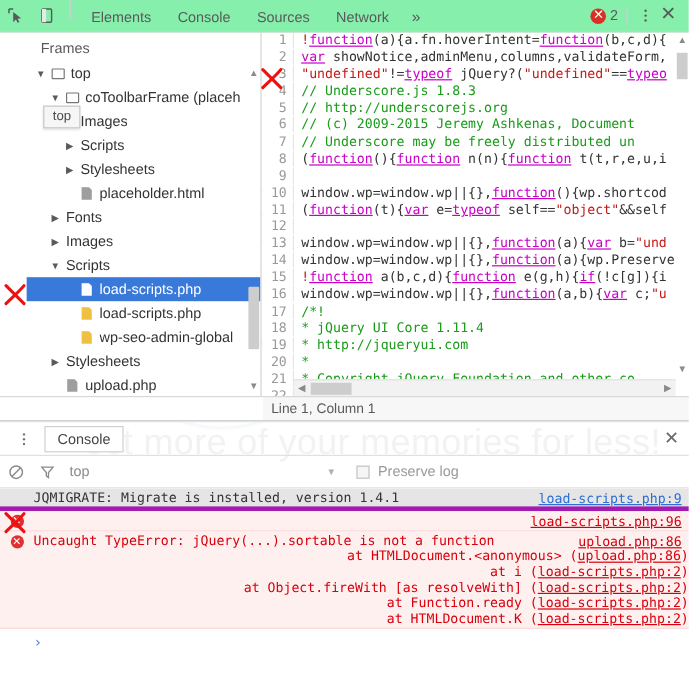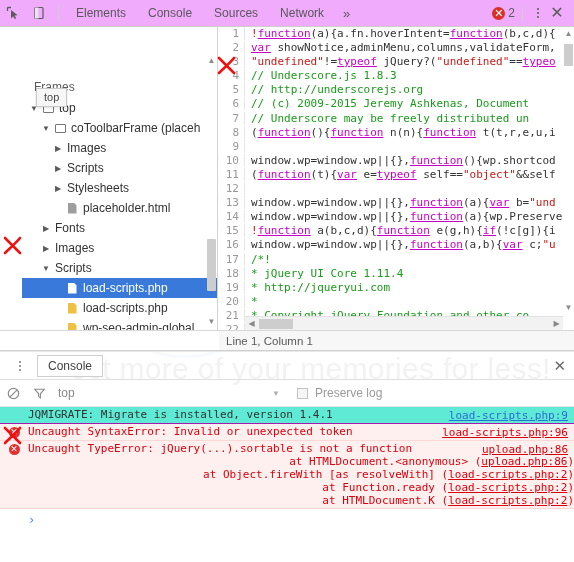--- a/index.html
+++ b/index.html
@@ -37,23 +37,23 @@
       radial-gradient(circle, rgba(0,0,0,0) 52%, rgba(180,205,230,.14) 53%, rgba(0,0,0,0) 55%),
       radial-gradient(circle, rgba(0,0,0,0) 64%, rgba(180,205,230,.14) 65%, rgba(0,0,0,0) 67%);
     pointer-events: none;
     z-index: 0;
   }
 
   
   .toolbar {
     position: absolute; left: 0; top: 0;
     width: 574px; height: 27px;
-    background: #f0abfc;
+    background: #86efac;
     border-bottom: 1px solid #cdcdcd;
-    display: flex; align-items: center;
+    display: flex; 
     z-index: 5;
   }
   .tb-icon {
     width: 26px; height: 26px;
     display: flex; align-items: center; justify-content: center;
     cursor: pointer;
   }
   .tb-sep { width: 1px; height: 16px; background: #d0d0d0; margin: 0 6px; }
   .tabs { display: flex; align-items: center; height: 27px; }
   .tab {
@@ -82,21 +82,21 @@
   .sidebar {
     position: absolute; left: 22px; top: 27px;
     width: 196px; height: 303px;
     background: #fff;
     border-right: 1px solid #d4d4d4;
     overflow: hidden;
     z-index: 3;
   }
   .side-head {
     padding: 6px 0 4px 12px;
-    color: #5a5a5a; font-size: 12px; margin-top: 47px;
+    color: #5a5a5a; font-size: 12px;
   }
   .tree { font-size: 12px; color: #333; }
   .tnode {
     height: 20px; display: flex; align-items: center;
     white-space: nowrap; cursor: pointer; padding-right: 4px;
   }
   .tnode.sel { background: #3879d9; color: #fff; }
   .tw {
     width: 12px; flex: 0 0 12px; text-align: center;
     font-size: 8px; color: #5a5a5a;
@@ -263,21 +263,21 @@
     font-size: 11px;
     background: #fff;
   }
   .msg {
     position: relative;
     display: flex; align-items: flex-start;
     min-height: 17px;
     border-bottom: 1px solid #f0e0e0;
     padding: 1px 0 1px 0;
   }
-  .msg.info { background: #5eead4; border-bottom: 1px solid #a21caf; }
+  .msg.info { background: #e5e5e5; border-bottom: 4px solid #a21caf; }
   .msg.error { background: #fff0f0; border-bottom: 1px solid #ffd6d6; }
   .msg-ico { width: 28px; flex: 0 0 28px; display: flex; align-items: flex-start; justify-content: center; padding-top: 2px; }
   .err-ico {
     width: 11px; height: 11px; border-radius: 50%;
     background: #e03030; color: #fff;
     font-size: 9px; line-height: 11px; text-align: center;
     font-family: "Liberation Sans", sans-serif;
   }
   .msg-body { flex: 1; min-width: 0; }
   .msg-text { color: #d8000c; white-space: pre; }
@@ -584,32 +584,30 @@
           <div class="msg-ico"></div>
           <div class="msg-body">
             <div class="msg-text">JQMIGRATE: Migrate is installed, version 1.4.1</div>
           </div>
           <a class="msg-src">load-scripts.php:9</a>
         </div>
         <div class="msg error">
           <div class="msg-ico">
             <span class="err-ico">✕</span>
           </div>
-          <div class="msg-body">
-            <div class="msg-text">Uncaught SyntaxError: Invalid or unexpected token</div>
-          </div>
           <a class="msg-src">load-scripts.php:96</a>
         </div>
         <div class="msg error">
           <div class="msg-ico">
             <span class="err-ico">✕</span>
           </div>
           <div class="msg-body">
             <div class="msg-text">Uncaught TypeError: jQuery(...).sortable is not a function</div>
             <div class="stack-line"><span>at HTMLDocument.&lt;anonymous&gt; (</span><a>upload.php:86</a><span>)</span></div>
+            <div class="stack-line"><span>at i (</span><a>load-scripts.php:2</a><span>)</span></div>
             <div class="stack-line"><span>at Object.fireWith [as resolveWith] (</span><a>load-scripts.php:2</a><span>)</span></div>
             <div class="stack-line"><span>at Function.ready (</span><a>load-scripts.php:2</a><span>)</span></div>
             <div class="stack-line"><span>at HTMLDocument.K (</span><a>load-scripts.php:2</a><span>)</span></div>
           </div>
           <a class="msg-src">upload.php:86</a>
         </div>
       </div>
 
     <div class="prompt">
       <span class="prompt-caret">›</span>

